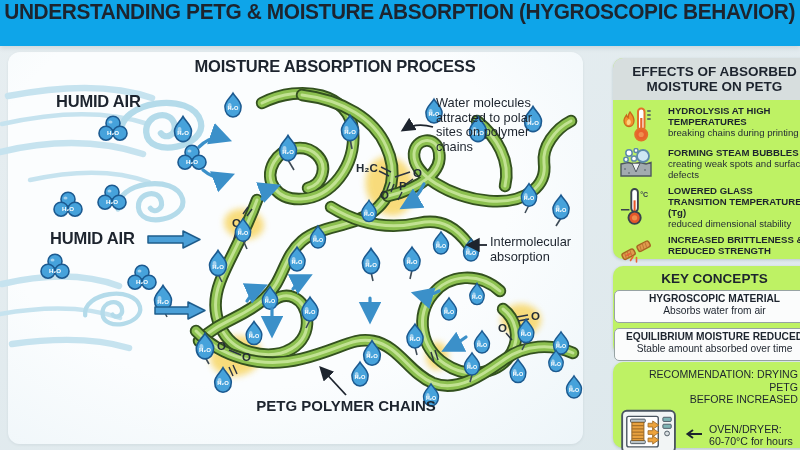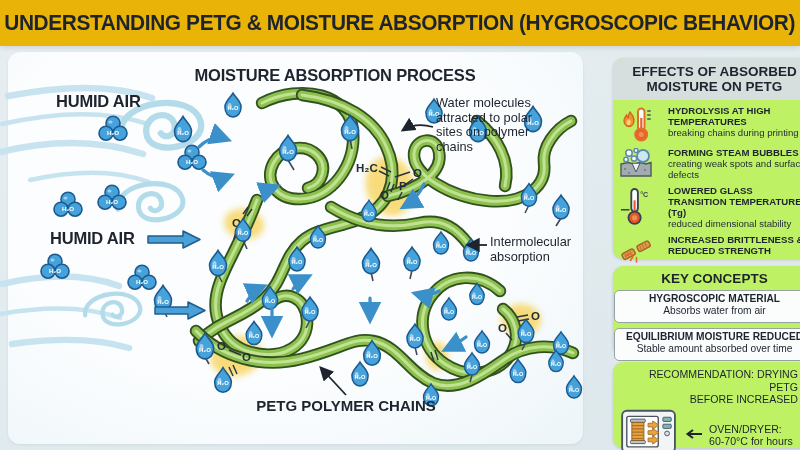--- a/index.html
+++ b/index.html
@@ -1,28 +1,28 @@
 <!DOCTYPE html>
 <html><head>
 <meta charset="utf-8">
 <style>
   html,body{margin:0;padding:0}
   body{
     width:800px;height:450px;position:relative;overflow:hidden;
     background:linear-gradient(160deg,#e7eef1,#dde8ec);
     font-family:"Liberation Sans",sans-serif;color:#1d242e;
   }
-  .titlebar{position:absolute;left:0;top:0;width:800px;height:46px;background:#eab308;
-    box-shadow:0 2px 5px rgba(30,50,60,.12);display:flex;align-items:center;justify-content:center;z-index:3}
+  .titlebar{position:absolute;left:0;top:0;width:800px;height:46px;background:#0ea5e9;
+    box-shadow:0 2px 5px rgba(30,50,60,.12);display:flex;justify-content:center;z-index:3}
   .titlebar h1{margin:0;font-size:21.5px;font-weight:700;letter-spacing:-.4px;transform:scaleX(.97);white-space:nowrap}
   .main-panel{position:absolute;left:8px;top:52px;width:575px;height:392px;border-radius:12px;
     background:radial-gradient(ellipse at 42% 35%,#fbfdfe 55%,#edf5f9);box-shadow:0 1px 3px rgba(30,50,60,.08)}
   #diagram-svg{position:absolute;left:0;top:0;width:800px;height:450px;z-index:1}
   .overlay{position:absolute;z-index:2}
-  #diagram-heading{left:170px;top:66px;width:330px;text-align:center;font-weight:700;font-size:16.5px;letter-spacing:-.2px}
+  #diagram-heading{left:170px;top:57px;width:330px;text-align:center;font-weight:700;font-size:16.5px;letter-spacing:-.2px}
   .humid{font-weight:700;font-size:16.5px;letter-spacing:-.2px}
   #humid1{left:56px;top:92px}
   #humid2{left:50px;top:229px}
   #note-polar{left:436px;top:96px;width:106px;font-size:12.8px;line-height:1.14}
   #note-inter{left:490px;top:235px;width:98px;font-size:12.8px;line-height:1.14}
   #petg-caption{left:246px;top:397px;width:200px;text-align:center;font-weight:700;font-size:15px;line-height:1.14}
   .panel{position:absolute;left:613px;width:203px;background:#bef264;border-radius:10px;
     box-shadow:0 1px 3px rgba(30,50,60,.18);z-index:2;box-sizing:border-box}
   #panel-effects{top:58px;height:201px}
   #panel-key{top:266px;height:89px}

